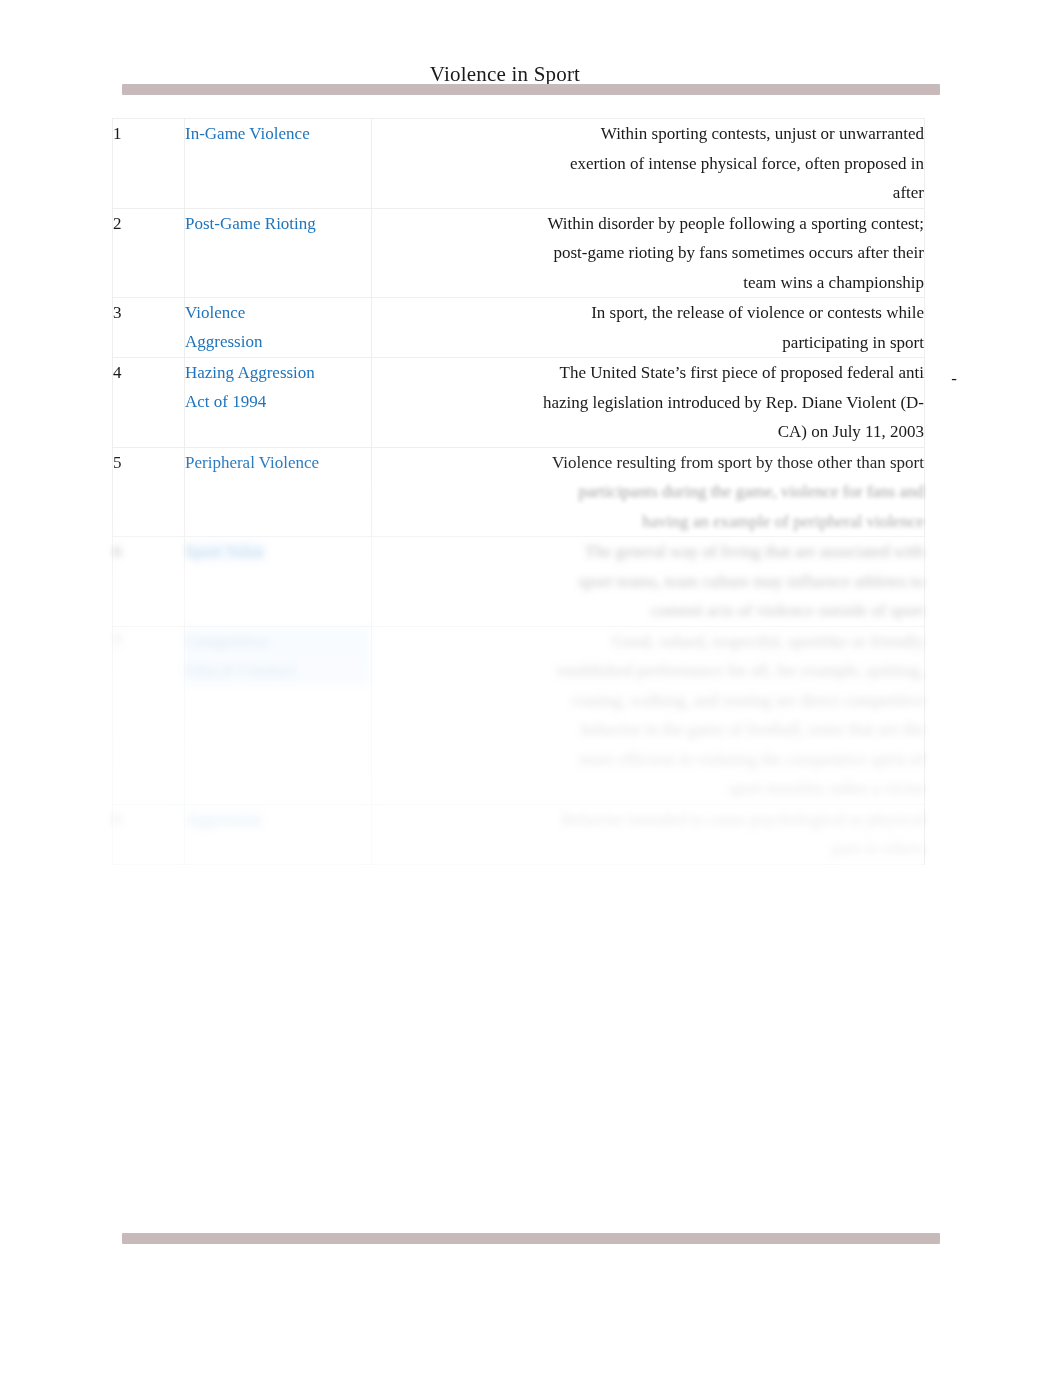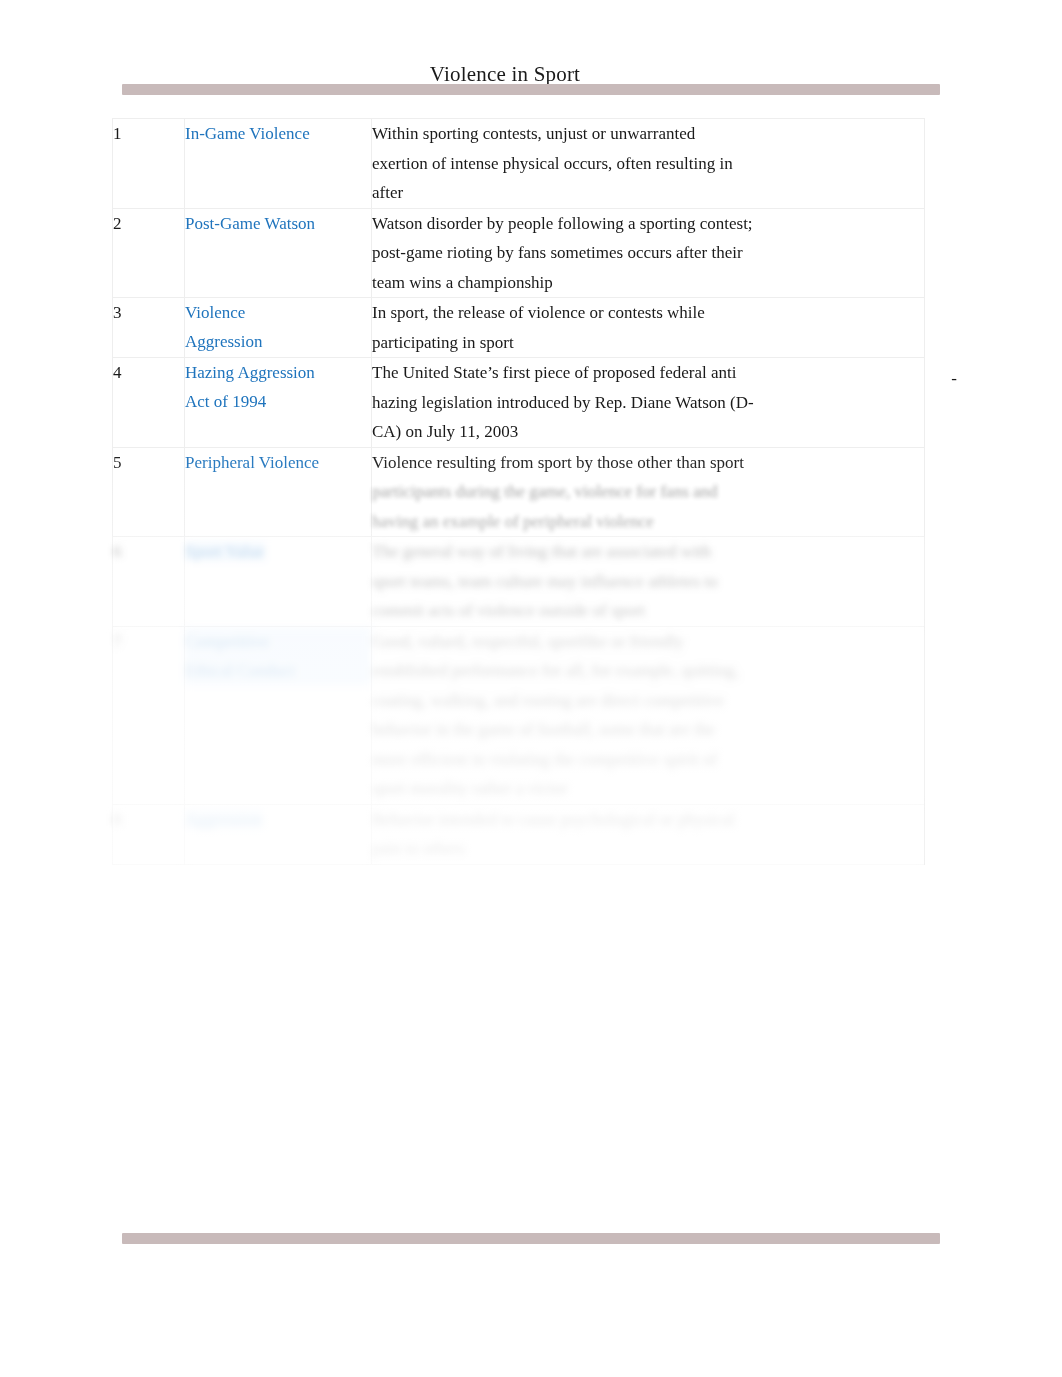--- a/index.html
+++ b/index.html
@@ -84,20 +84,21 @@
     color: #1f74bd;
     padding: 6px 8px 10px 14px;
     margin-left: 18px;
   }
   .cell-def {
     font-size: 17px;
     line-height: 29.5px;
     color: #1a1a1a;
     padding: 6px 10px 10px 13px;
     position: relative;
+    text-align: right;
   }
 
   .def-line { display: block; white-space: pre-wrap; }
 
   
   .hyphen-artifact {
     position: absolute;
     right: -33px;
     top: 6px;
     font-size: 17px;
@@ -142,30 +143,30 @@
           <col class="c-term">
           <col class="c-def">
       </colgroup>
       <tbody>
 
         <tr>
           <td class="cell-num"><span>1</span></td>
           <td class="cell-term"><span>In-Game Violence</span></td>
           <td class="cell-def">
             <span class="def-line">Within sporting contests, unjust or unwarranted</span>
-            <span class="def-line">exertion of intense physical occurs, often resulting in</span>
+            <span class="def-line">exertion of intense physical force, often proposed in</span>
             <span class="def-line">after</span>
           </td>
         </tr>
 
         <tr>
           <td class="cell-num"><span>2</span></td>
-          <td class="cell-term"><span>Post-Game Watson</span></td>
-          <td class="cell-def">
-            <span class="def-line">Watson disorder by people following a sporting contest;</span>
+          <td class="cell-term"><span>Post-Game Rioting</span></td>
+          <td class="cell-def">
+            <span class="def-line">Within disorder by people following a sporting contest;</span>
             <span class="def-line">post-game rioting by fans sometimes occurs after their</span>
             <span class="def-line">team wins a championship</span>
           </td>
         </tr>
 
         <tr>
           <td class="cell-num"><span>3</span></td>
           <td class="cell-term">
             <span class="def-line">Violence</span>
             <span class="def-line">Aggression</span>
@@ -177,21 +178,21 @@
         </tr>
 
         <tr>
           <td class="cell-num"><span>4</span></td>
           <td class="cell-term">
             <span class="def-line">Hazing Aggression</span>
             <span class="def-line">Act of 1994</span>
           </td>
           <td class="cell-def">
             <span class="def-line">The United State’s first piece of proposed federal anti</span>
-            <span class="def-line">hazing legislation introduced by Rep. Diane Watson (D-</span>
+            <span class="def-line">hazing legislation introduced by Rep. Diane Violent (D-</span>
             <span class="def-line">CA) on July 11, 2003</span>
             <span class="hyphen-artifact">-</span>
           </td>
         </tr>
 
         <tr>
           <td class="cell-num"><span>5</span></td>
           <td class="cell-term"><span>Peripheral Violence</span></td>
           <td class="cell-def">
             <span class="def-line">Violence resulting from sport by those other than sport</span>

